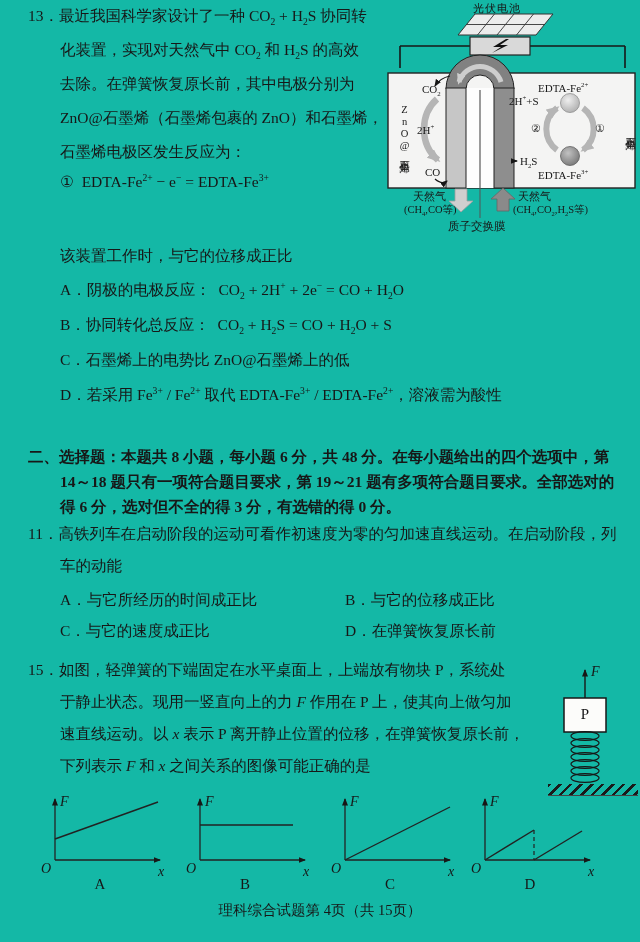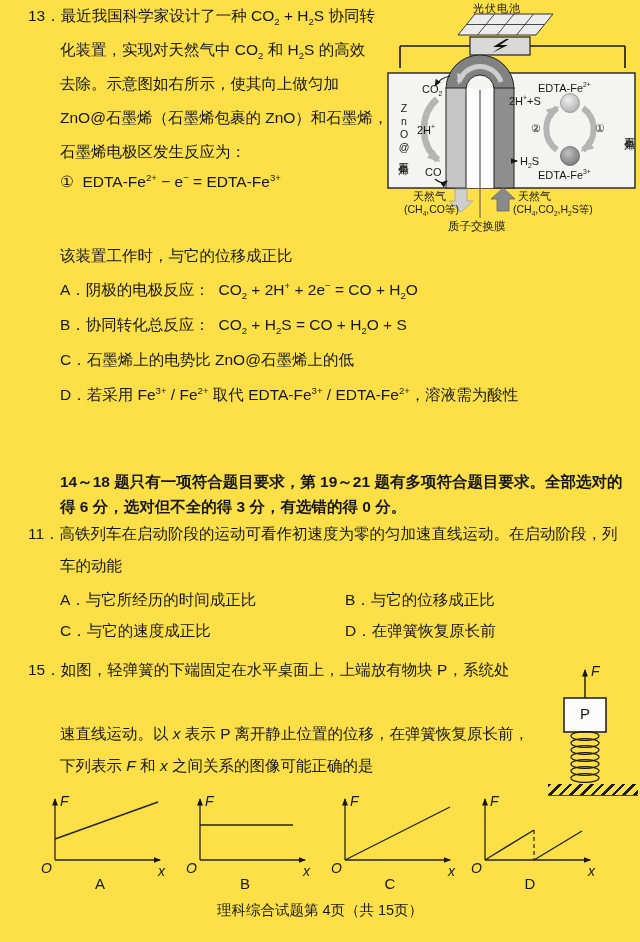--- a/index.html
+++ b/index.html
@@ -1,21 +1,21 @@
 <!DOCTYPE html>
 <html><head>
 <meta charset="utf-8">
 <title>Exam Page</title>
 <style>
   html,body{margin:0;padding:0;}
   body{background:#e9e9e9;}
   .page{
     position:relative; width:640px; height:942px; margin:0 auto;
-    background:#fde047; color:#171717; overflow:hidden;
-    font-family:Liberation Sans, sans-serif;
+    background:#14b8a6; color:#171717; overflow:hidden;
+    font-family:Liberation Serif, serif;
   }
   .ln{position:absolute; white-space:pre; font-size:15.5px; line-height:1.25;}
   .bold{font-weight:bold;}
   .ln sup,.lbl sup{font-size:0.62em;}
   .ln sub,.lbl sub{font-size:0.62em;}
   .lbl{position:absolute; white-space:pre; font-size:11px; line-height:1.1;}
   .lbl.small{font-size:10.5px;}
   .ital{font-style:italic;}
   .center{text-align:center;}
   
@@ -50,21 +50,21 @@
         <path d="M0,0 L13,5.5 L0,11 Z" fill="#b5b5b5"></path>
       </marker>
       <marker id="ahL" markerUnits="userSpaceOnUse" markerWidth="14" markerHeight="12" refX="8" refY="4.5" orient="auto">
         <path d="M0,0 L11,4.5 L0,9 Z" fill="#cdcdcd"></path>
       </marker>
     </defs>
   </svg>
 
   <div class="ln" style="left:28px;top:6px">13．最近我国科学家设计了一种 CO<sub>2</sub> + H<sub>2</sub>S 协同转</div>
   <div class="ln" style="left:60px;top:40px">化装置，实现对天然气中 CO<sub>2</sub> 和 H<sub>2</sub>S 的高效</div>
-  <div class="ln" style="left:60px;top:74px">去除。示意图如右所示，使其向上做匀加</div>
+  <div class="ln" style="left:60px;top:74px">去除。在弹簧恢复原长前，其中电极分别为</div>
   <div class="ln" style="left:60px;top:108px">ZnO@石墨烯（石墨烯包裹的 ZnO）和石墨烯，</div>
   <div class="ln" style="left:60px;top:142px">石墨烯电极区发生反应为：</div>
   <div class="ln" style="left:60px;top:172px">①  EDTA-Fe<sup>2+</sup> − e<sup>−</sup> = EDTA-Fe<sup>3+</sup></div>
   <div class="ln" style="left:60px;top:246px">该装置工作时，与它的位移成正比</div>
   <div class="ln" style="left:60px;top:280px">A．阴极的电极反应：  CO<sub>2</sub> + 2H<sup>+</sup> + 2e<sup>−</sup> = CO + H<sub>2</sub>O</div>
   <div class="ln" style="left:60px;top:315px">B．协同转化总反应：  CO<sub>2</sub> + H<sub>2</sub>S = CO + H<sub>2</sub>O + S</div>
   <div class="ln" style="left:60px;top:350px">C．石墨烯上的电势比 ZnO@石墨烯上的低</div>
   <div class="ln" style="left:60px;top:385px">D．若采用 Fe<sup>3+</sup> / Fe<sup>2+</sup> 取代 EDTA-Fe<sup>3+</sup> / EDTA-Fe<sup>2+</sup>，溶液需为酸性</div>
 
   <div class="diagram">
@@ -132,31 +132,33 @@
     <div class="lbl" style="left:210px;top:120px">①</div>
     <div class="lbl" style="left:135px;top:153px">H<sub>2</sub>S</div>
     <div class="lbl" style="left:153px;top:166px">EDTA-Fe<sup>3+</sup></div>
     <div class="lbl" style="left:28px;top:188px">天然气</div>
     <div class="lbl small" style="left:19px;top:202px">(CH<sub>4</sub>,CO等)</div>
     <div class="lbl" style="left:133px;top:188px">天然气</div>
     <div class="lbl small" style="left:128px;top:202px">(CH<sub>4</sub>,CO<sub>2</sub>,H<sub>2</sub>S等)</div>
     <div class="lbl" style="left:63px;top:218px;font-size:11.5px">质子交换膜</div>
   </div>
 
+  <div class="ln bold" style="left:28px;top:447px">二、选择题：本题共 8 小题，每小题 6 分，共 48 分。在每小题给出的四个选项中，第</div>
   <div class="ln bold" style="left:60px;top:472px">14～18 题只有一项符合题目要求，第 19～21 题有多项符合题目要求。全部选对的</div>
   <div class="ln bold" style="left:60px;top:497px">得 6 分，选对但不全的得 3 分，有选错的得 0 分。</div>
 
   <div class="ln" style="left:28px;top:524px">11．高铁列车在启动阶段的运动可看作初速度为零的匀加速直线运动。在启动阶段，列</div>
   <div class="ln" style="left:60px;top:556px">车的动能</div>
   <div class="ln" style="left:60px;top:590px">A．与它所经历的时间成正比</div>
   <div class="ln" style="left:345px;top:590px">B．与它的位移成正比</div>
   <div class="ln" style="left:60px;top:621px">C．与它的速度成正比</div>
   <div class="ln" style="left:345px;top:621px">D．在弹簧恢复原长前</div>
 
   <div class="ln" style="left:28px;top:660px">15．如图，轻弹簧的下端固定在水平桌面上，上端放有物块 P，系统处</div>
+  <div class="ln" style="left:60px;top:692px">于静止状态。现用一竖直向上的力 <i>F</i> 作用在 P 上，使其向上做匀加</div>
   <div class="ln" style="left:60px;top:724px">速直线运动。以 <i>x</i> 表示 P 离开静止位置的位移，在弹簧恢复原长前，</div>
   <div class="ln" style="left:60px;top:756px">下列表示 <i>F</i> 和 <i>x</i> 之间关系的图像可能正确的是</div>
 
   <div class="springfig">
     <svg width="92" height="140" viewBox="0 0 92 140">
       <path d="M37,38 V10" stroke="#171717" stroke-width="1.4" marker-end="url(#ahB)"></path>
       <rect x="16" y="38" width="42" height="34" fill="#fcfcfa" stroke="#171717" stroke-width="1.5"></rect>
       <g stroke="#171717" stroke-width="1.2" fill="none">
         <ellipse cx="37" cy="76" rx="14" ry="4.4"></ellipse>
         <ellipse cx="37" cy="83" rx="14" ry="4.4"></ellipse>

